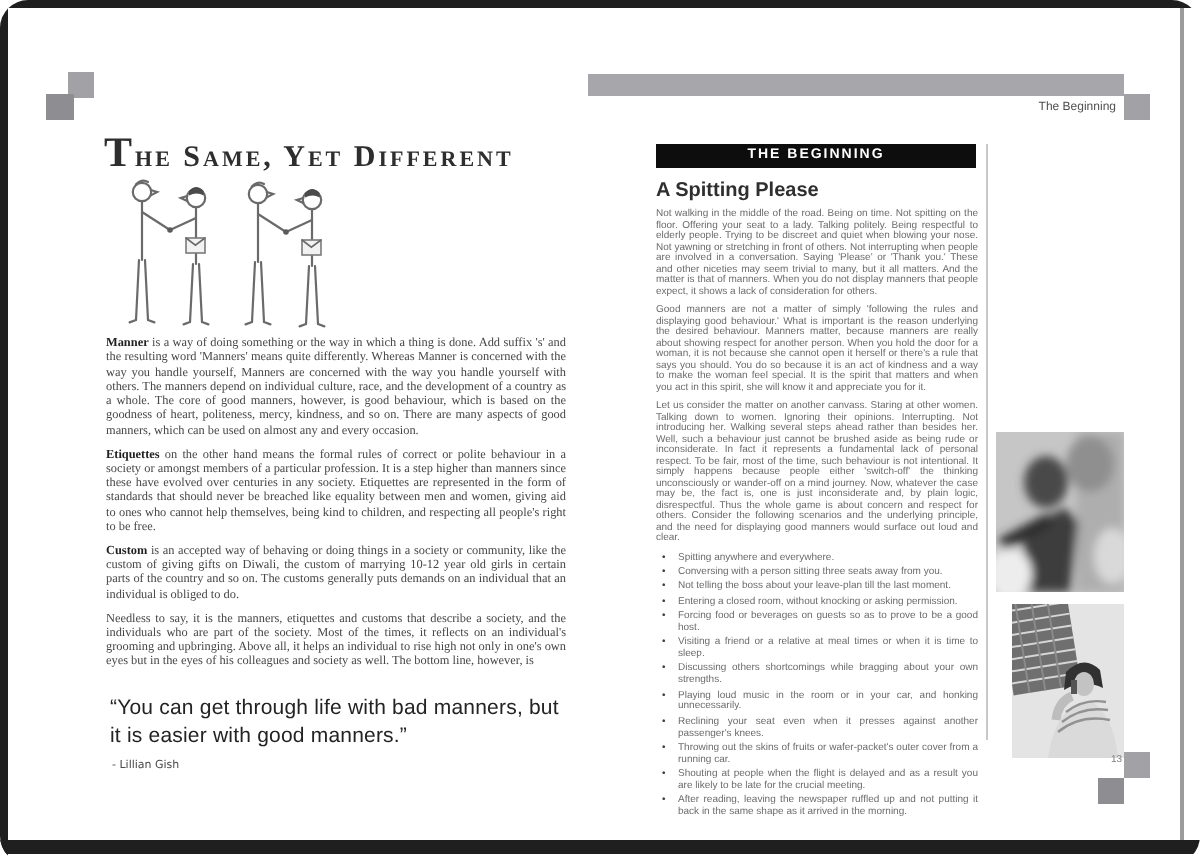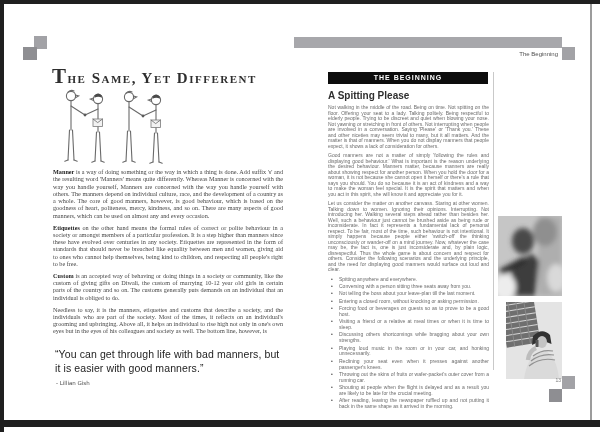--- a/index.html
+++ b/index.html
@@ -1,18 +1,18 @@
 <!DOCTYPE html>
 <html><head>
 <meta charset="utf-8">
 <style>
   html,body { margin:0; padding:0; background:#ffffff; }
   .canvas {
     position:relative; width:600px; height:432px; background:#fff;
-    overflow:hidden; font-family:"Liberation Sans", sans-serif;
+    overflow:hidden; font-family:"Liberation Sans", sans-serif;border-radius:14px;
   }
   
   .b-top    { position:absolute; left:0; top:0; width:600px; height:4px; background:#1f1f1f; }
   .b-bottom { position:absolute; left:0; top:420px; width:600px; height:7px; background:#1f1f1f; }
   .b-left   { position:absolute; left:0; top:0; width:4px; height:432px; background:#1f1f1f; }
   .edge-right { position:absolute; left:590px; top:4px; width:2px; height:416px; background:#9c9c9c; }
 
   .sq { position:absolute; }
   .sq-light { background:#a2a2a6; }
   .sq-dark  { background:#8e8e92; }

